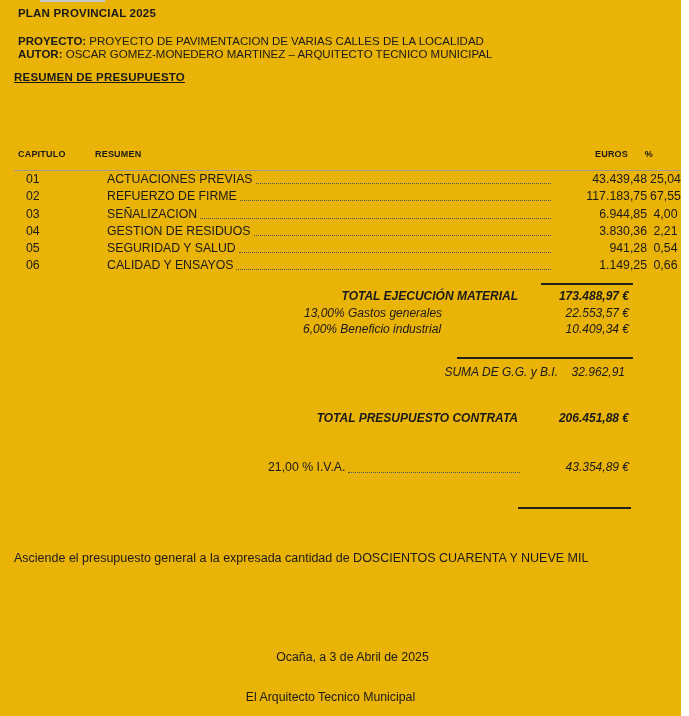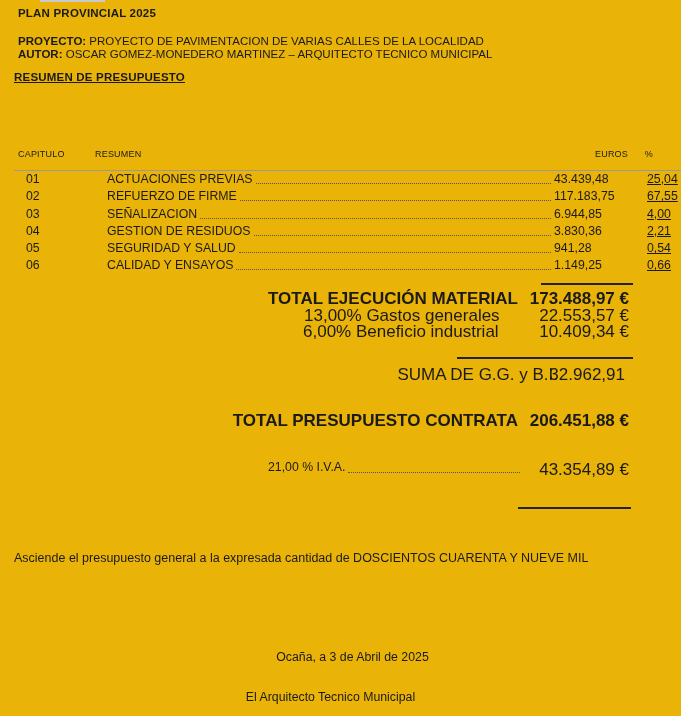--- a/index.html
+++ b/index.html
@@ -12,37 +12,37 @@
     overflow:hidden;
   }
   .abs{position:absolute;}
   .b{font-weight:bold;}
   
   .title{left:18px;top:7px;font-size:11.5px;font-weight:bold;letter-spacing:.2px;}
   .metaline{left:18px;font-size:11.5px;white-space:nowrap;}
   .section-title{left:14px;top:71px;font-size:11.5px;font-weight:bold;text-decoration:underline;letter-spacing:.2px;}
   .scan-artifact{left:40px;top:0;width:65px;height:2px;background:#c9c9c9;}
   
-  .th{font-size:9px;font-weight:normal;top:149px;letter-spacing:.2px;}
+  .th{font-size:9px;font-weight:bold;top:149px;letter-spacing:.2px;}
   .th-cap{left:18px;}
   .th-res{left:95px;}
   .th-eur{right:53px;padding-left:11px;}
   .th-pct{right:28px;}
   .head-rule{left:14px;top:170px;width:670px;height:0;border-top:1px solid #9a9a9a;}
   
   .rows{left:26px;top:172px;width:658px;}
   .row{display:flex;height:17.3px;align-items:flex-start;font-size:12.3px;}
   .row .num{width:81px;}
   .row .namewrap{flex:1;display:flex;min-width:0;}
   .row .name{white-space:nowrap;}
   .leader{flex:1;border-bottom:1px dotted #555;margin:0 3px 3px 3px;align-self:flex-end;height:11px;}
-  .row .eur{width:93px;}
-  .row .pct{width:37px;text-align:left;text-decoration:underline;}
+  .row .eur{width:93px;text-align:right;}
+  .row .pct{width:37px;text-align:center;}
   
-  .tline{left:0;right:0;height:16px;font-size:17px;}
+  .tline{left:0;right:0;height:16px;font-size:12px;font-style:italic;}
   .tl-r{position:absolute;right:163px;white-space:nowrap;}
   .tl-left{position:absolute;white-space:nowrap;}
   .tv{position:absolute;right:52px;white-space:nowrap;}
   .rule{height:0;border-top:2px solid #222;}
   .iva-wrap{left:268px;top:460px;width:255px;display:flex;font-size:12.3px;}
   .iva-wrap .leader{height:12px;}
   
   .amount{left:14px;width:662px;font-size:12.5px;line-height:17px;white-space:pre-wrap;}
   .center-line{text-align:center;font-size:12.3px;}
 </style>

